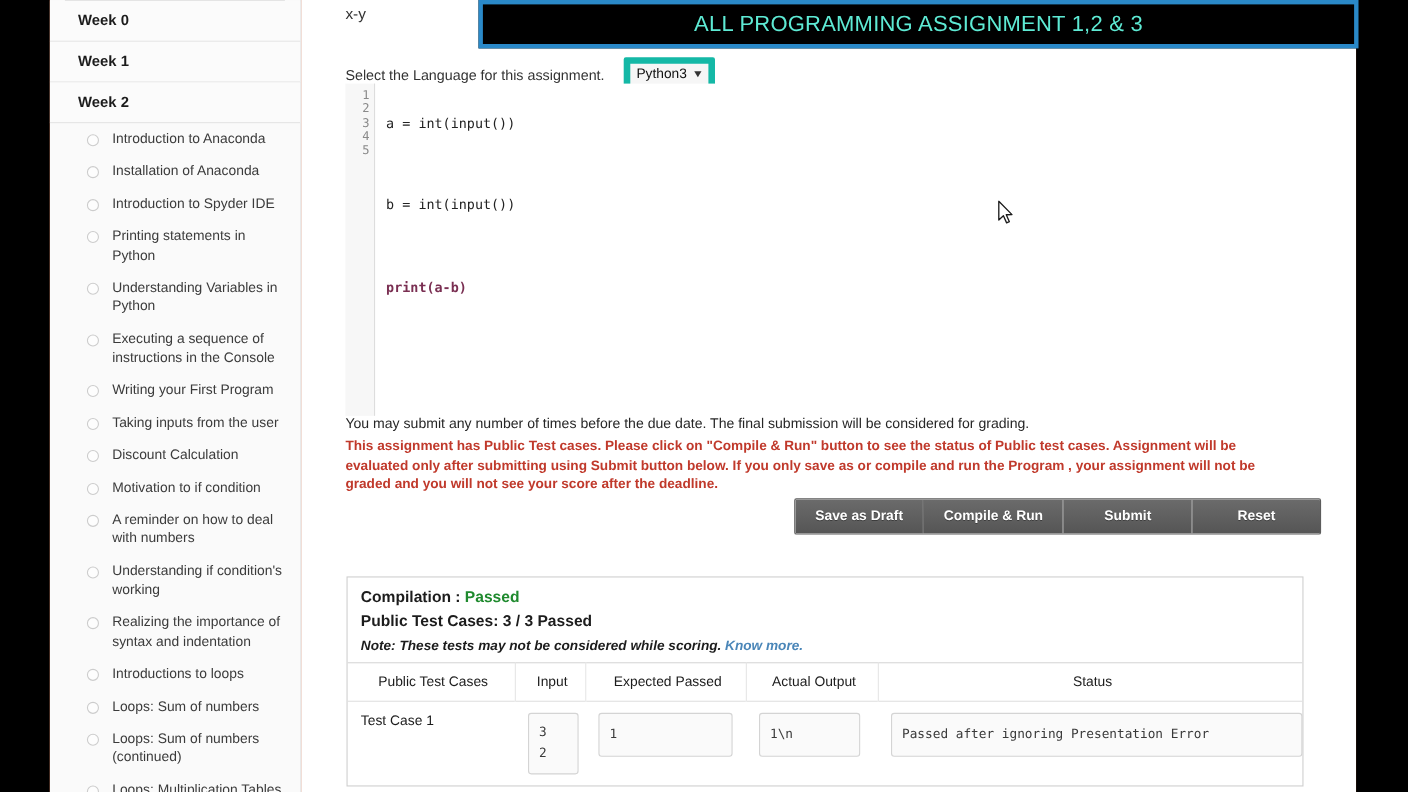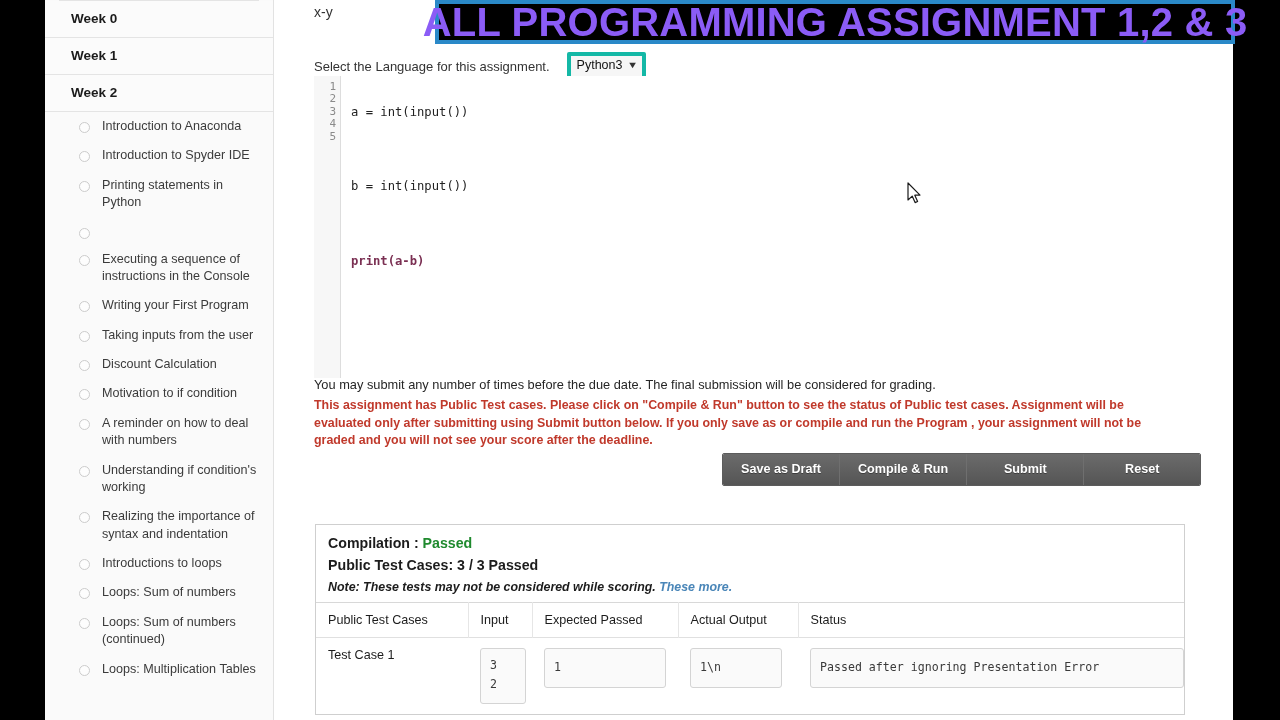--- a/index.html
+++ b/index.html
@@ -50,21 +50,21 @@
     position:absolute;left:40px;top:2px;width:240px;
     font-size:14px;color:#333;line-height:1.45;
   }
   .lang-row{
     position:absolute;left:40px;top:52px;
     display:flex;align-items:center;gap:17px;
     font-size:13px;color:#333;
   }
   .lang-select{
     display:inline-flex;align-items:center;gap:6px;
-    border:4px solid #14b8a6;border-radius:2px;
+    border:6px solid #14b8a6;border-radius:2px;
     background:#f6f6f6;
     padding:1px 5px 2px 6px;font-size:12.5px;color:#111;
     height:17px;line-height:17px;
   }
   .chev{font-size:9px;color:#333;line-height:1;transform:scaleX(1.25);}
 
   
   .editor{
     position:absolute;left:40px;top:76px;width:880px;height:302px;
     background:#ffffff;display:flex;
@@ -113,21 +113,21 @@
   }
   .res-head{padding:10px 12px 8px 12px;}
   .res-line1{font-size:14.2px;font-weight:bold;color:#1c1c1c;margin-bottom:6px;}
   .pass{color:#1f8a2e;}
   .res-line2{font-size:14.2px;font-weight:bold;color:#1c1c1c;margin-bottom:7px;}
   .res-note{font-size:12.4px;font-style:italic;font-weight:bold;color:#1c1c1c;}
   .res-note .link{color:#4a86b8;font-weight:bold;font-style:italic;}
 
   table.tc{width:100%;border-collapse:collapse;table-layout:fixed;}
   table.tc th{
-    text-align:left;font-size:12.6px;font-weight:normal;color:#1c1c1c;
+    text-align:center;font-size:12.6px;font-weight:normal;color:#1c1c1c;
     padding:10px 8px 10px 12px;border-top:1px solid #d8d8d8;
     border-right:1px solid #e6e6e6;vertical-align:top;
   }
   table.tc th:last-child{border-right:none;}
   table.tc td{
     padding:10px 8px 10px 12px;border-top:1px solid #e0e0e0;
     vertical-align:top;font-size:12.6px;color:#1c1c1c;
   }
   .cell-box{
     border:1px solid #d4d4d4;border-radius:3px;background:#fafafa;
@@ -139,21 +139,21 @@
   .box-act{width:92px;height:40px;line-height:22px;}
   .box-status{width:374px;height:40px;line-height:22px;}
 
   
   .banner{
     position:absolute;left:435px;top:0;width:800px;height:44px;
     background:#000000;border:4px solid #2a89c8;box-sizing:border-box;
     z-index:50;display:flex;align-items:center;justify-content:center;
   }
   .banner span{
-    color:#8b5cf6;font-weight:bold;font-size:40px;letter-spacing:.2px;
+    color:#5eead4;font-weight:normal;font-size:20px;letter-spacing:.2px;
     white-space:nowrap;font-family:"Liberation Sans", sans-serif;
   }
 
   
   .cursor{position:absolute;left:906px;top:182px;z-index:60;}
 </style>
 </head>
 <body>
 
 <div class="screen">
@@ -167,28 +167,33 @@
       <div class="week">Week 1</div>
       <div class="week">Week 2</div>
 
       <div>
         <div class="lesson">
           <span class="radio"></span>
           <span class="lesson-label">Introduction to Anaconda</span>
         </div>
         <div class="lesson">
           <span class="radio"></span>
+          <span class="lesson-label">Installation of Anaconda</span>
+        </div>
+        <div class="lesson">
+          <span class="radio"></span>
           <span class="lesson-label">Introduction to Spyder IDE</span>
         </div>
         <div class="lesson">
           <span class="radio"></span>
           <span class="lesson-label">Printing statements in Python</span>
         </div>
         <div class="lesson">
           <span class="radio"></span>
+          <span class="lesson-label">Understanding Variables in Python</span>
         </div>
         <div class="lesson">
           <span class="radio"></span>
           <span class="lesson-label">Executing a sequence of instructions in the Console</span>
         </div>
         <div class="lesson">
           <span class="radio"></span>
           <span class="lesson-label">Writing your First Program</span>
         </div>
         <div class="lesson">
@@ -278,21 +283,21 @@
 
       <div class="results">
         <div class="res-head">
           <div class="res-line1">
             <span>Compilation :</span>
             <span class="pass">Passed</span>
           </div>
           <div class="res-line2">Public Test Cases: 3 / 3 Passed</div>
           <div class="res-note">
             <span>Note: These tests may not be considered while scoring.</span>
-            <span class="link">These more.</span>
+            <span class="link">Know more.</span>
           </div>
         </div>
 
         <table class="tc">
           <colgroup>
             <col style="width:152px">
               <col style="width:64px">
               <col style="width:146px">
               <col style="width:120px">
               <col style="width:386px">

